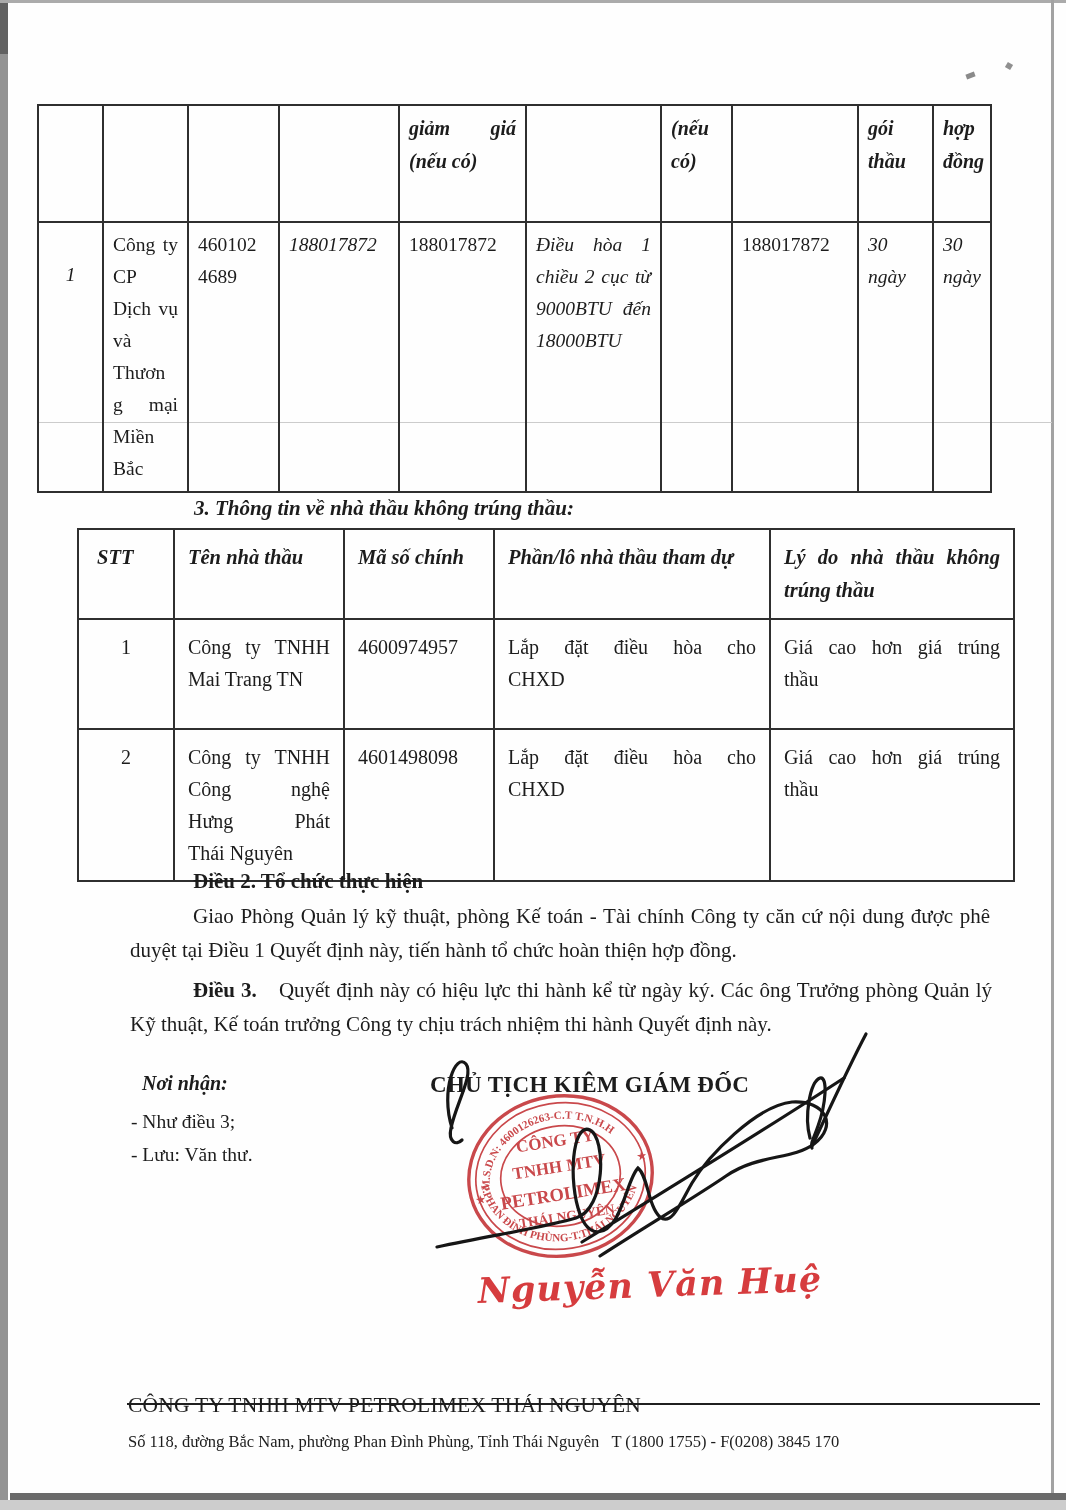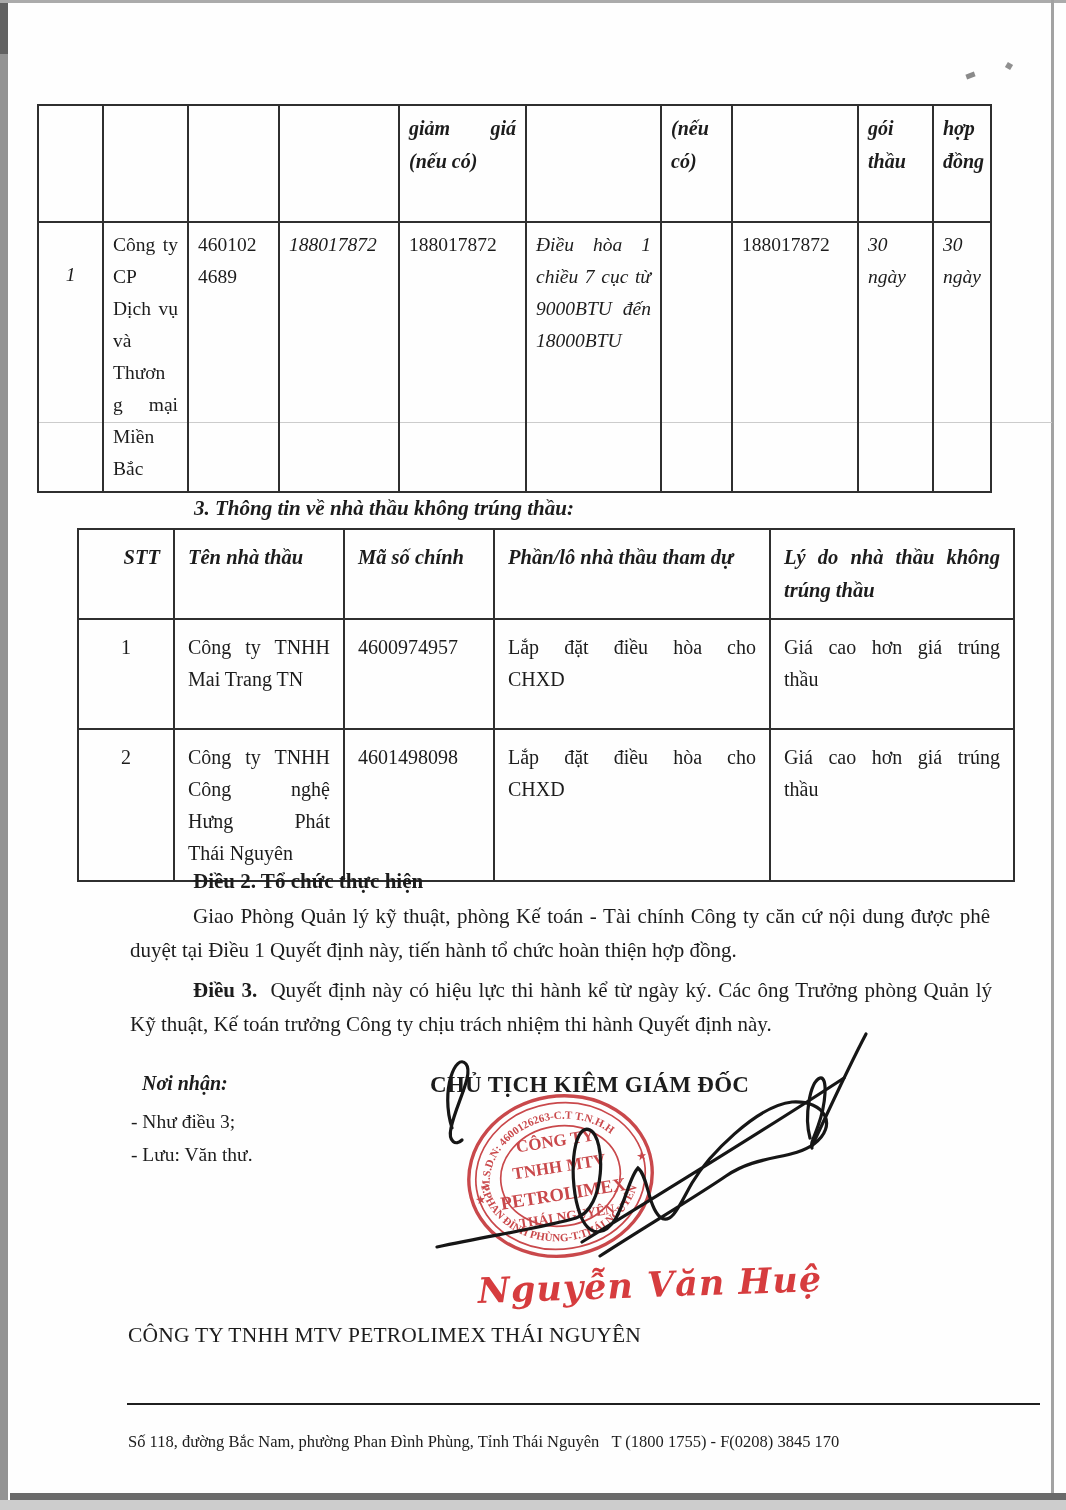--- a/index.html
+++ b/index.html
@@ -34,35 +34,35 @@
   .it{font-style:italic;}
   .ctr{text-align:center;}
   .pt34{padding-top:36px !important;}
   .jy{text-align:justify;}
   .jy > div:not(:last-child){text-align-last:justify;}
 
   
   .h-italic{font-weight:bold;font-style:italic;font-size:21px;}
   .h-bold{font-weight:bold;font-size:21px;}
   .para{font-size:21px;line-height:1.63;text-align:justify;text-indent:63px;}
-  .lead{font-weight:bold;margin-right:13px;}
+  .lead{font-weight:bold;margin-right:22px;}
   .recip-label{font-weight:bold;font-style:italic;font-size:20px;}
   .recip-items{font-size:19.5px;line-height:1.7;}
 
   
   .sig-title{left:430px;top:1072px;width:400px;text-align:left;font-weight:bold;font-size:23px;letter-spacing:.3px;}
   .stamp-svg{left:441px;top:1079px;transform:rotate(-9deg);opacity:.92;}
   .sign-svg{left:420px;top:1020px;pointer-events:none;}
   .signer-name{left:420px;top:1264px;width:460px;text-align:center;
     font-family:"DejaVu Serif","Liberation Serif",serif;font-style:italic;font-weight:bold;
     font-size:35px;letter-spacing:1px;transform:rotate(-2deg);}
 
   
   .footer-rule{left:127px;top:1403px;width:913px;height:2px;background:#1f1f1f;}
-  .footer-company{left:128px;top:1323px;font-size:21.5px;letter-spacing:.2px;}
+  .footer-company{left:128px;top:1393px;font-size:21.5px;letter-spacing:.2px;}
   .footer-address{left:128px;top:1432px;font-size:16.5px;}
 </style>
 </head>
 <body>
 
 <div class="abs edge-left"></div>
 <div class="abs edge-left-dark"></div>
 <div class="abs edge-top"></div>
 <div class="abs edge-right"></div>
 <div class="abs edge-bottom-dark"></div>
@@ -123,21 +123,21 @@
             <div>Bắc</div>
           </td>
       <td>
             <div>460102</div>
             <div>4689</div>
           </td>
       <td class="it">188017872</td>
       <td>188017872</td>
       <td class="it jy">
             <div>Điều hòa 1</div>
-            <div>chiều 7 cục từ</div>
+            <div>chiều 2 cục từ</div>
             <div>9000BTU đến</div>
             <div>18000BTU</div>
           </td>
       <td></td>
       <td>188017872</td>
       <td class="it">
             <div>30</div>
             <div>ngày</div>
           </td>
       <td class="it">
@@ -155,21 +155,21 @@
   <table>
     <colgroup>
       <col style="width:96px">
         <col style="width:170px">
         <col style="width:150px">
         <col style="width:276px">
         <col style="width:244px">
     </colgroup>
     <tbody>
         <tr style="height:84px">
-      <td class="hdr ctr" style="text-align:right;padding-left:18px;">STT</td>
+      <td class="hdr ctr" style="text-align:left;padding-left:18px;">STT</td>
       <td class="hdr">Tên nhà thầu</td>
       <td class="hdr">Mã số chính</td>
       <td class="hdr">Phần/lô nhà thầu tham dự</td>
       <td class="hdr jy">
             <div>Lý do nhà thầu không</div>
             <div>trúng thầu</div>
           </td>
     </tr>
     <tr style="height:110px">
       <td class="ctr">1</td>

